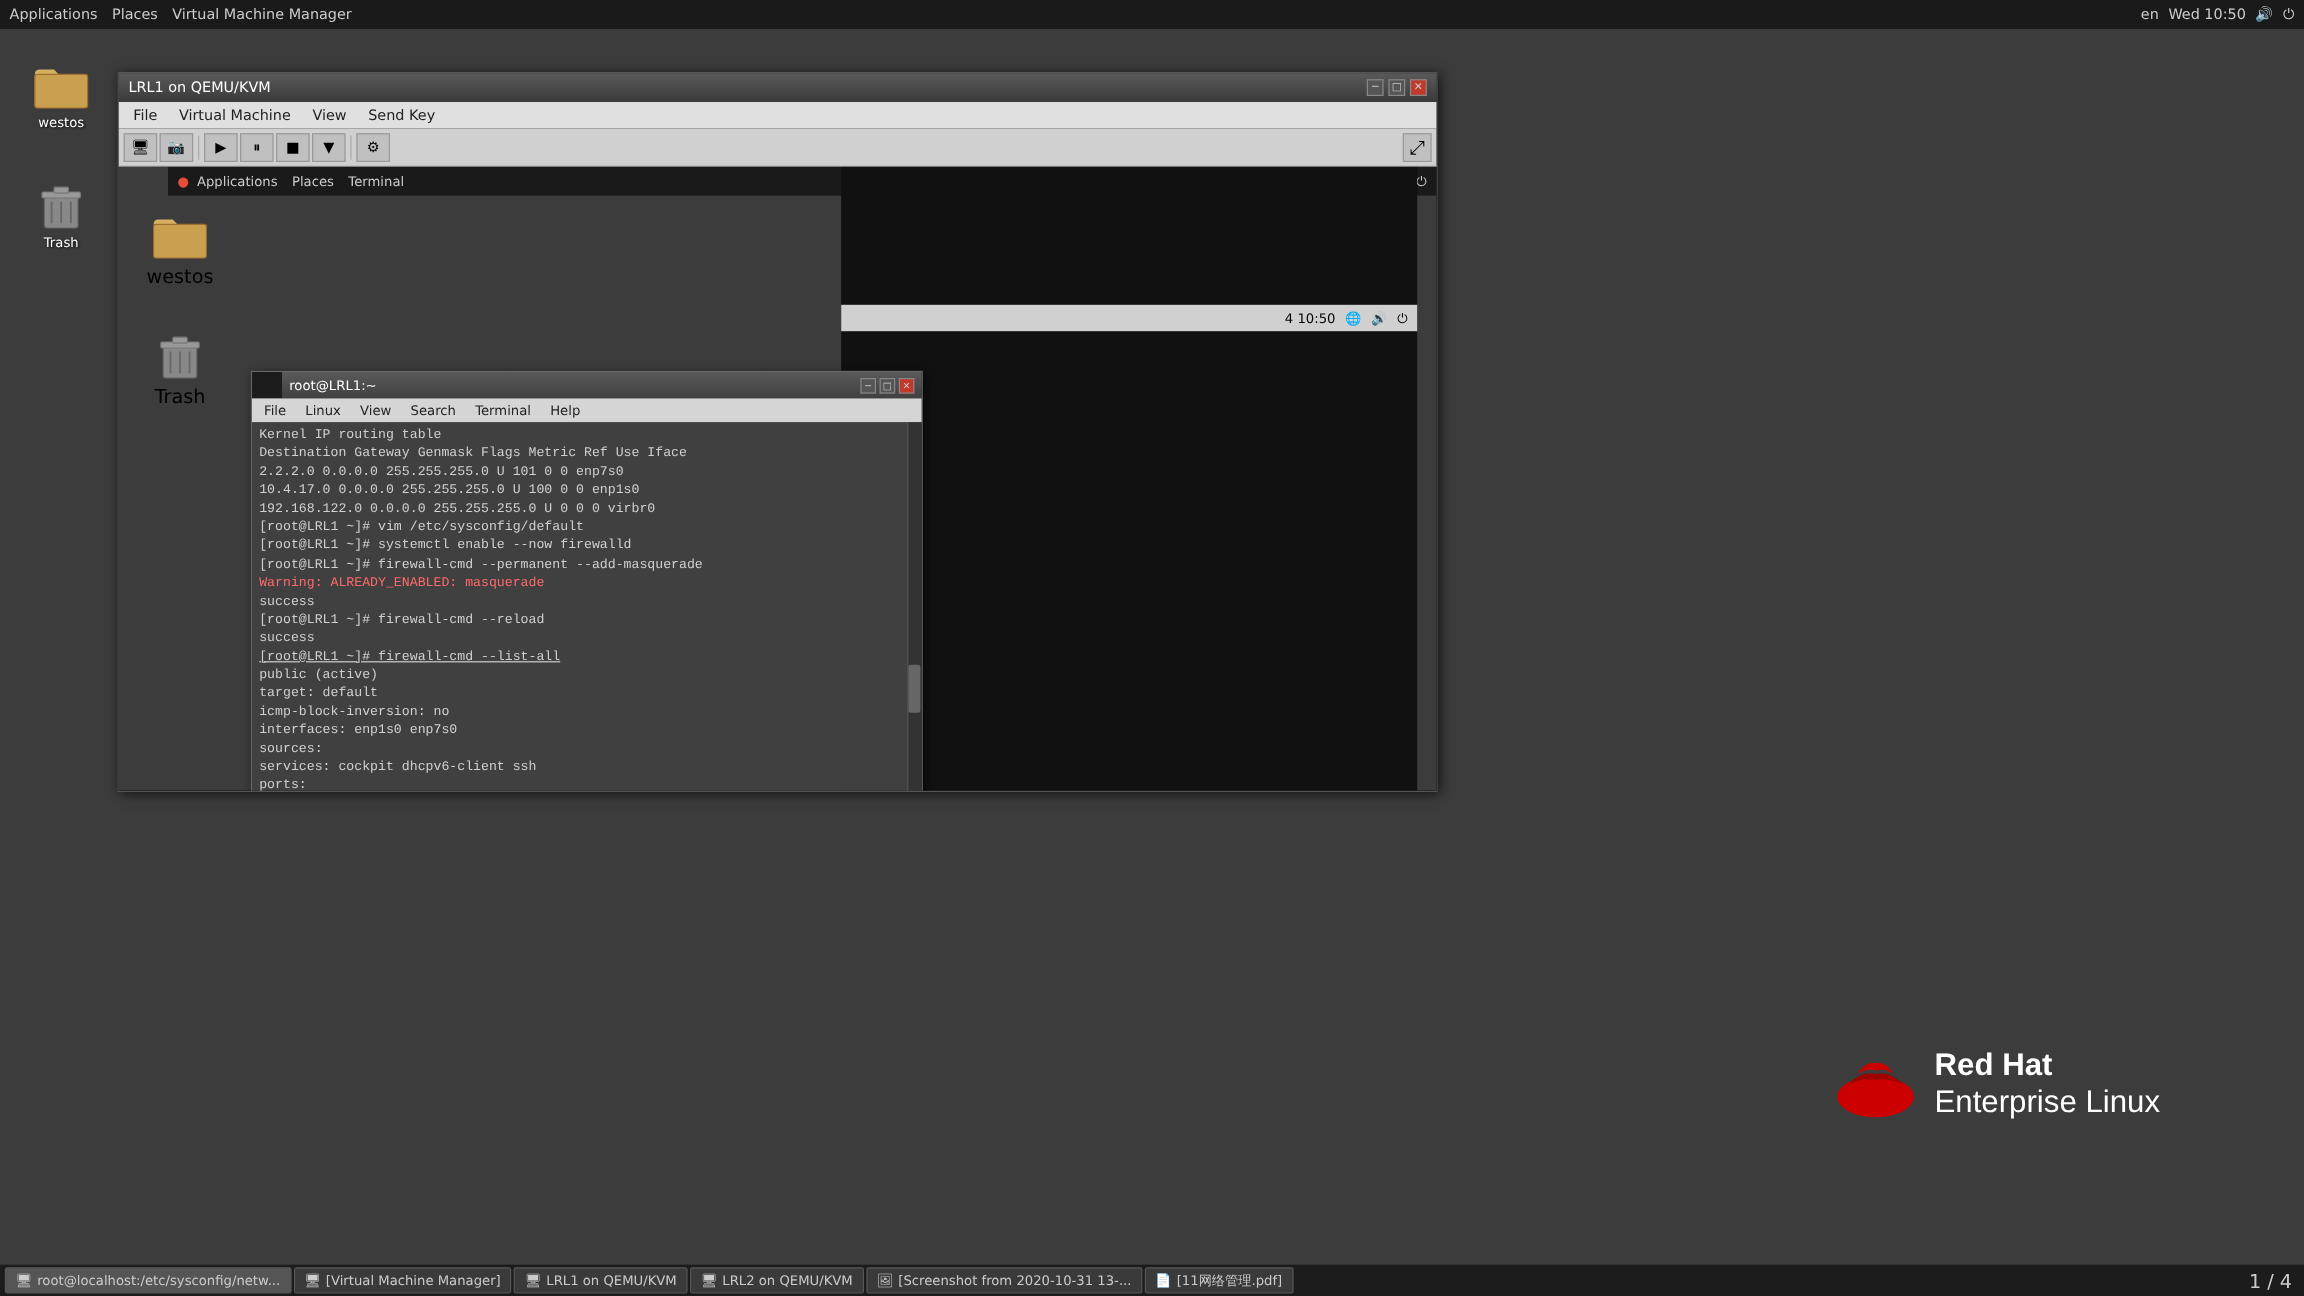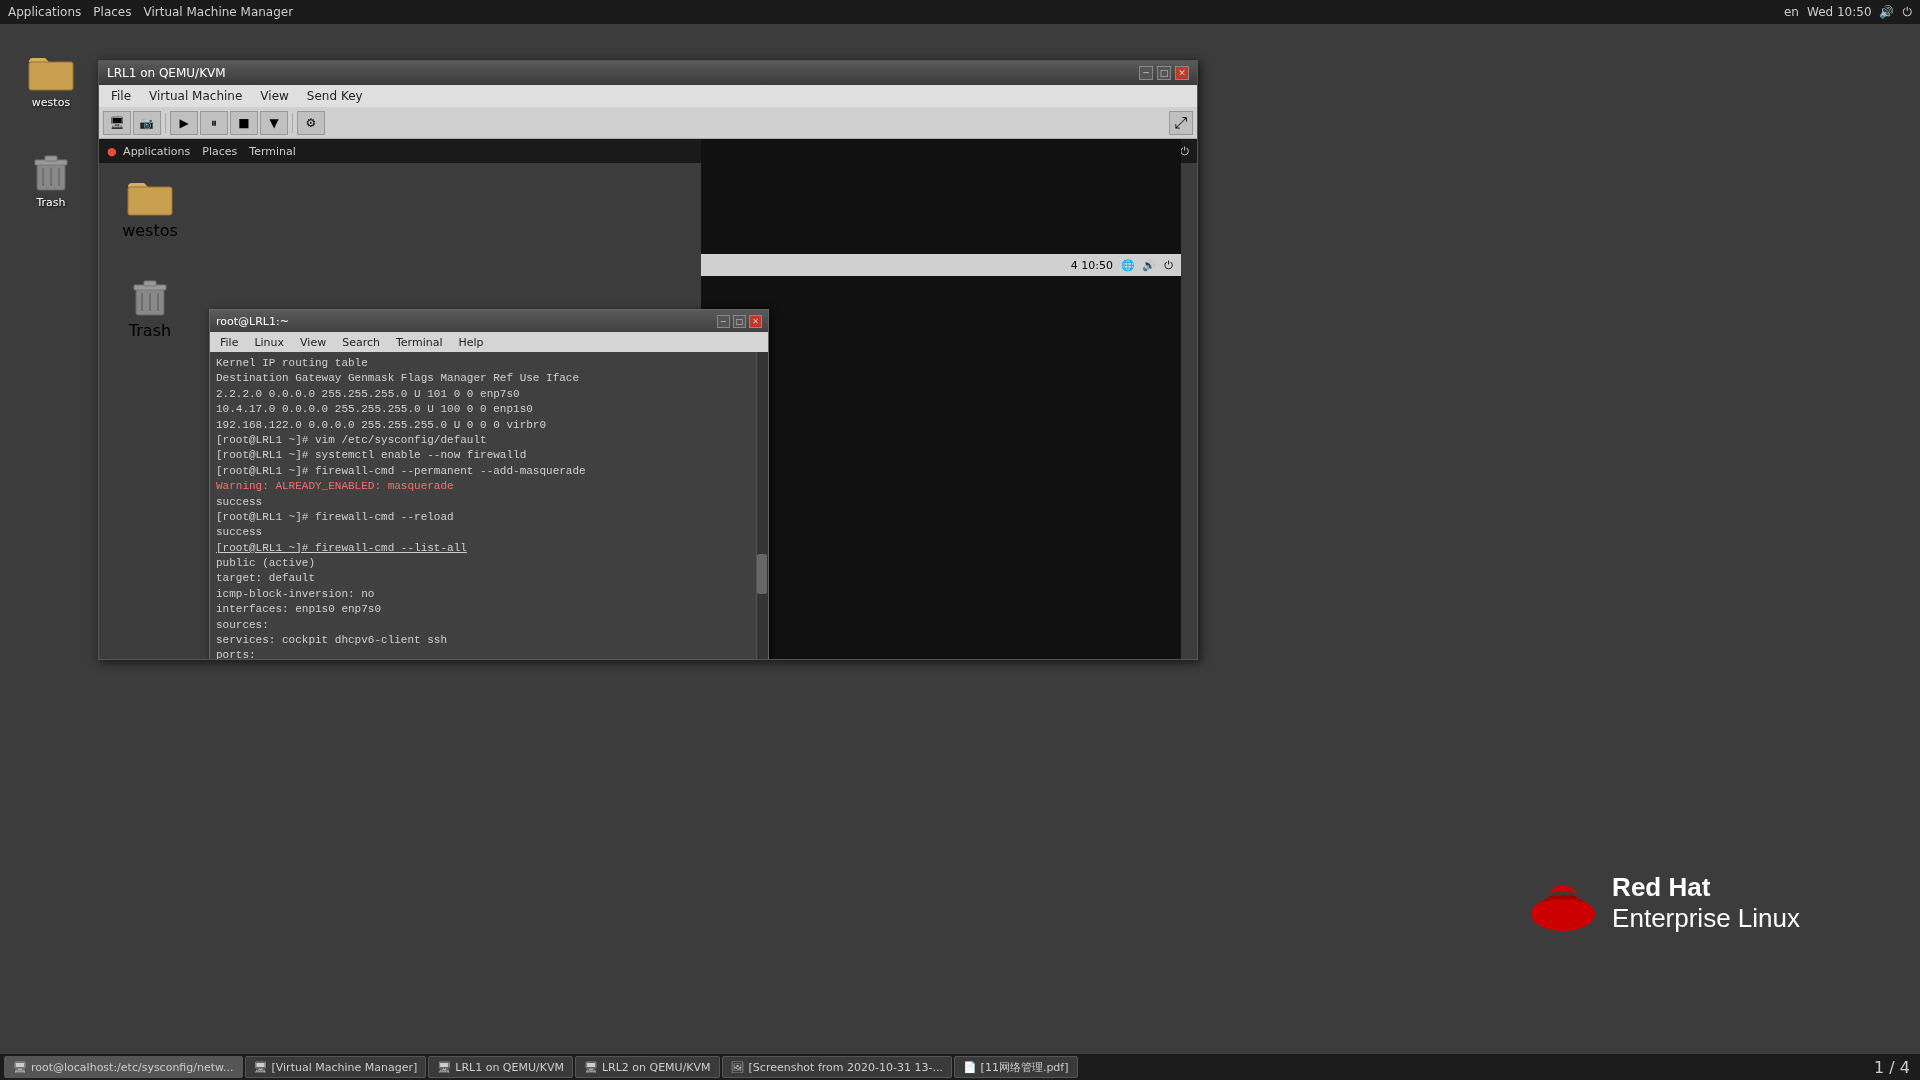--- a/index.html
+++ b/index.html
@@ -206,20 +206,21 @@
       position: relative;
       overflow: hidden;
     }
 
     
     .guest-os {
       width: 100%;
       height: 100%;
       background: #3c3c3c;
       position: relative;
+      padding-left: 41px;
     }
     .guest-topbar {
       height: 24px;
       background: #1a1a1a;
       display: flex;
       align-items: center;
       justify-content: space-between;
       padding: 0 8px;
       color: #ccc;
       font-size: 11px;
@@ -255,20 +256,21 @@
     }
     .terminal-titlebar {
       height: 22px;
       background: linear-gradient(to bottom, #5a5a5a, #404040);
       display: flex;
       align-items: center;
       justify-content: space-between;
       padding: 0 6px;
       color: white;
       font-size: 11px;
+      margin-left: 25px;
     }
     .terminal-btns {
       display: flex;
       gap: 3px;
     }
     .term-btn {
       width: 13px;
       height: 13px;
       background: #555;
       border: 1px solid #888;
@@ -451,21 +453,21 @@
             <span class="terminal-menubar-item">File</span>
             <span class="terminal-menubar-item">Linux</span>
             <span class="terminal-menubar-item">View</span>
             <span class="terminal-menubar-item">Search</span>
             <span class="terminal-menubar-item">Terminal</span>
             <span class="terminal-menubar-item">Help</span>
           </div>
 
           <div class="terminal-content" id="terminal-content-lines">
           <div>Kernel IP routing table</div>
-              <div>Destination     Gateway         Genmask         Flags Manager Ref    Use Iface</div>
+              <div>Destination     Gateway         Genmask         Flags Metric Ref    Use Iface</div>
               <div>2.2.2.0         0.0.0.0         255.255.255.0   U     101    0        0 enp7s0</div>
               <div>10.4.17.0       0.0.0.0         255.255.255.0   U     100    0        0 enp1s0</div>
               <div>192.168.122.0   0.0.0.0         255.255.255.0   U     0      0        0 virbr0</div>
               <div style="color: rgb(208, 208, 208);">[root@LRL1 ~]# vim /etc/sysconfig/default</div>
               <div style="color: rgb(208, 208, 208);">[root@LRL1 ~]# systemctl enable --now firewalld</div>
               <div style="color: rgb(208, 208, 208);">[root@LRL1 ~]# firewall-cmd --permanent --add-masquerade</div>
               <div style="color: rgb(255, 107, 107);">Warning: ALREADY_ENABLED: masquerade</div>
               <div>success</div>
               <div style="color: rgb(208, 208, 208);">[root@LRL1 ~]# firewall-cmd --reload</div>
               <div>success</div>

